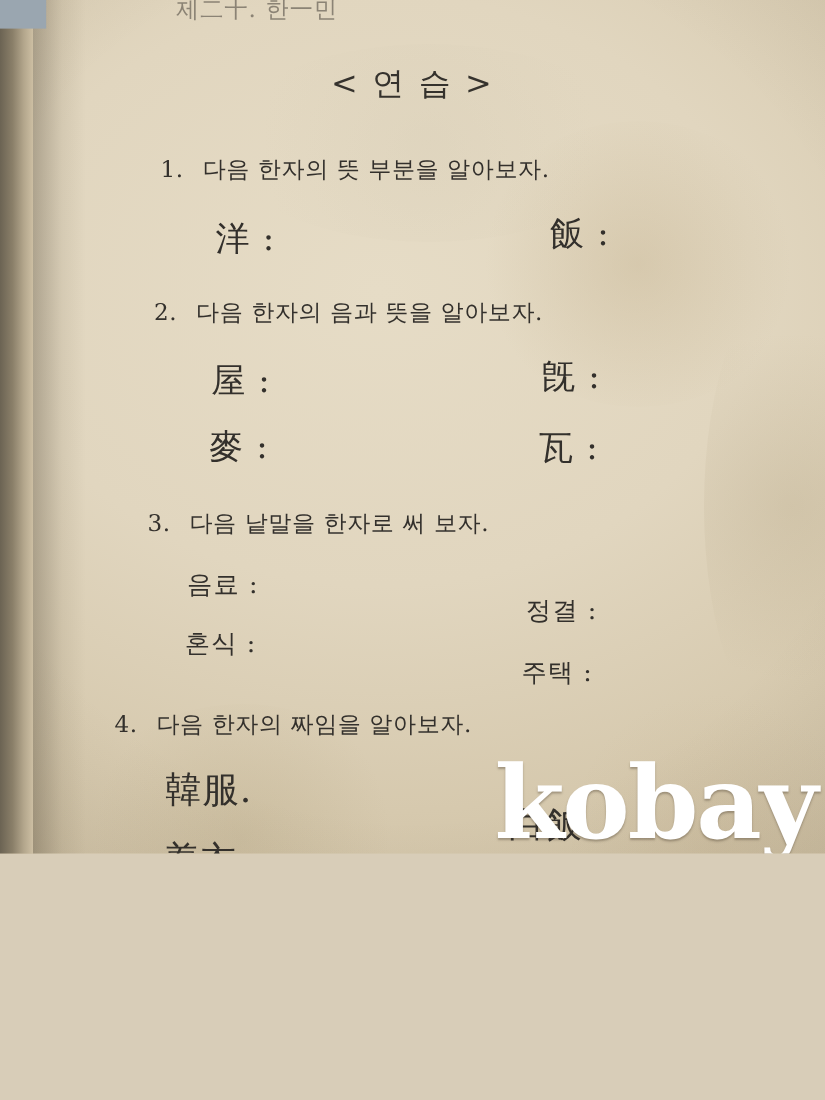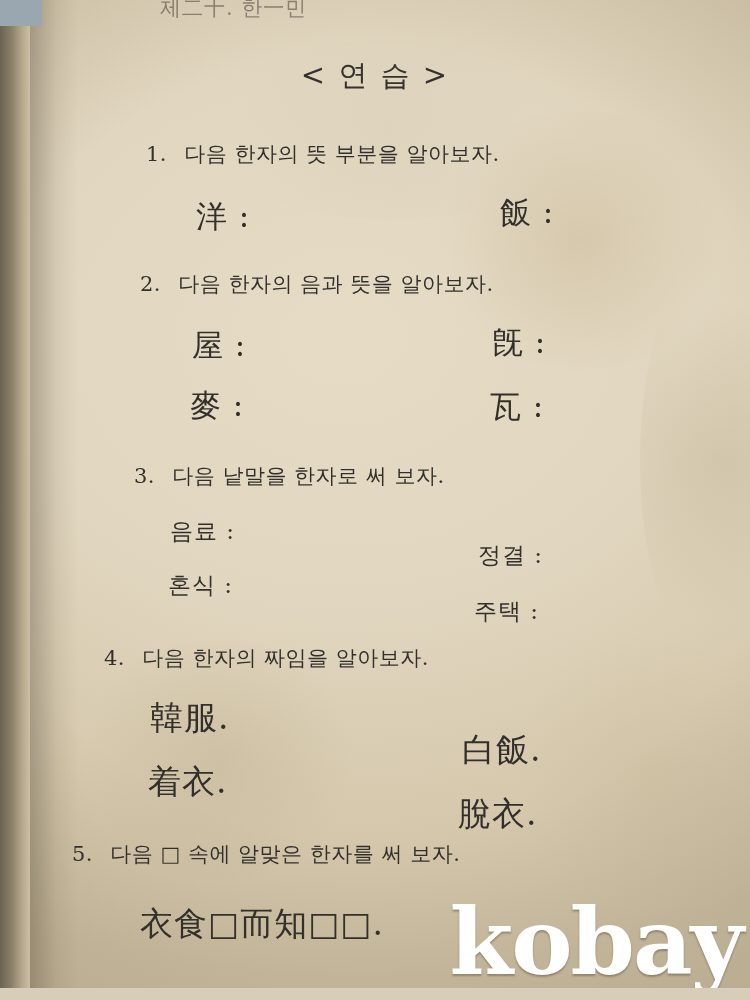--- a/index.html
+++ b/index.html
@@ -10,21 +10,21 @@
     width: 750px;
     height: 1000px;
     overflow: hidden;
     font-family: "Liberation Serif", serif;
     background: #d8cdb8;
   }
 
   #page {
     position: relative;
     width: 750px;
-    height: 988px;
+    height: 776px;
     background:
       radial-gradient(ellipse 820px 640px at 46% 34%, #e6dcc6 0%, #e1d6bf 42%, #d6c9ae 74%, #cbbda0 100%);
     overflow: hidden;
   }
 
   
   .binding {
     position: absolute;
     left: 0;
     top: 0;

